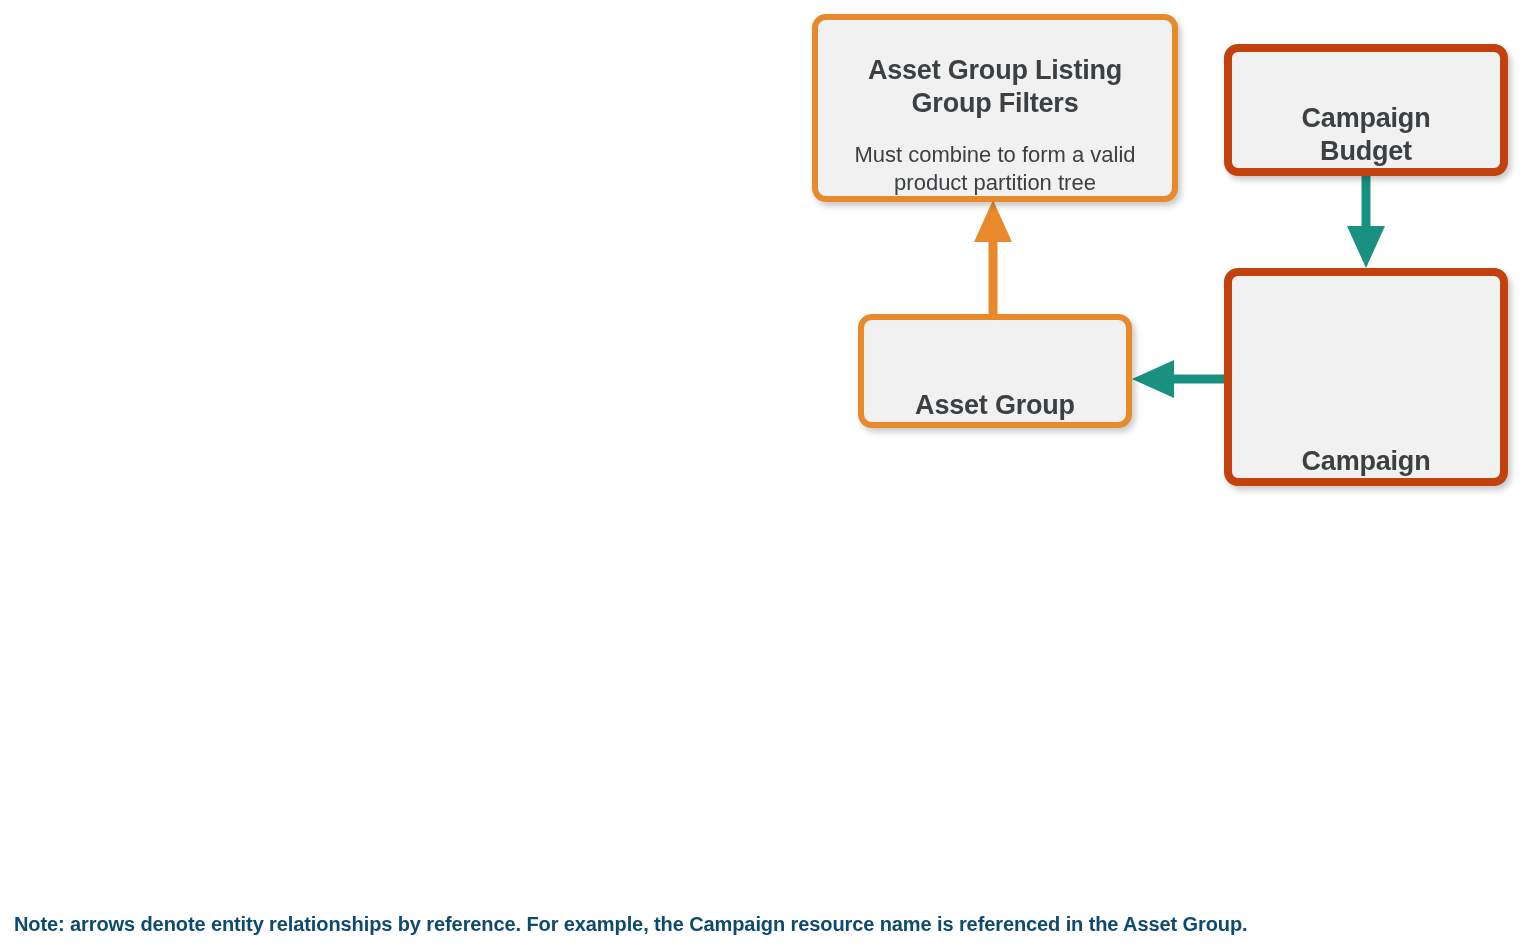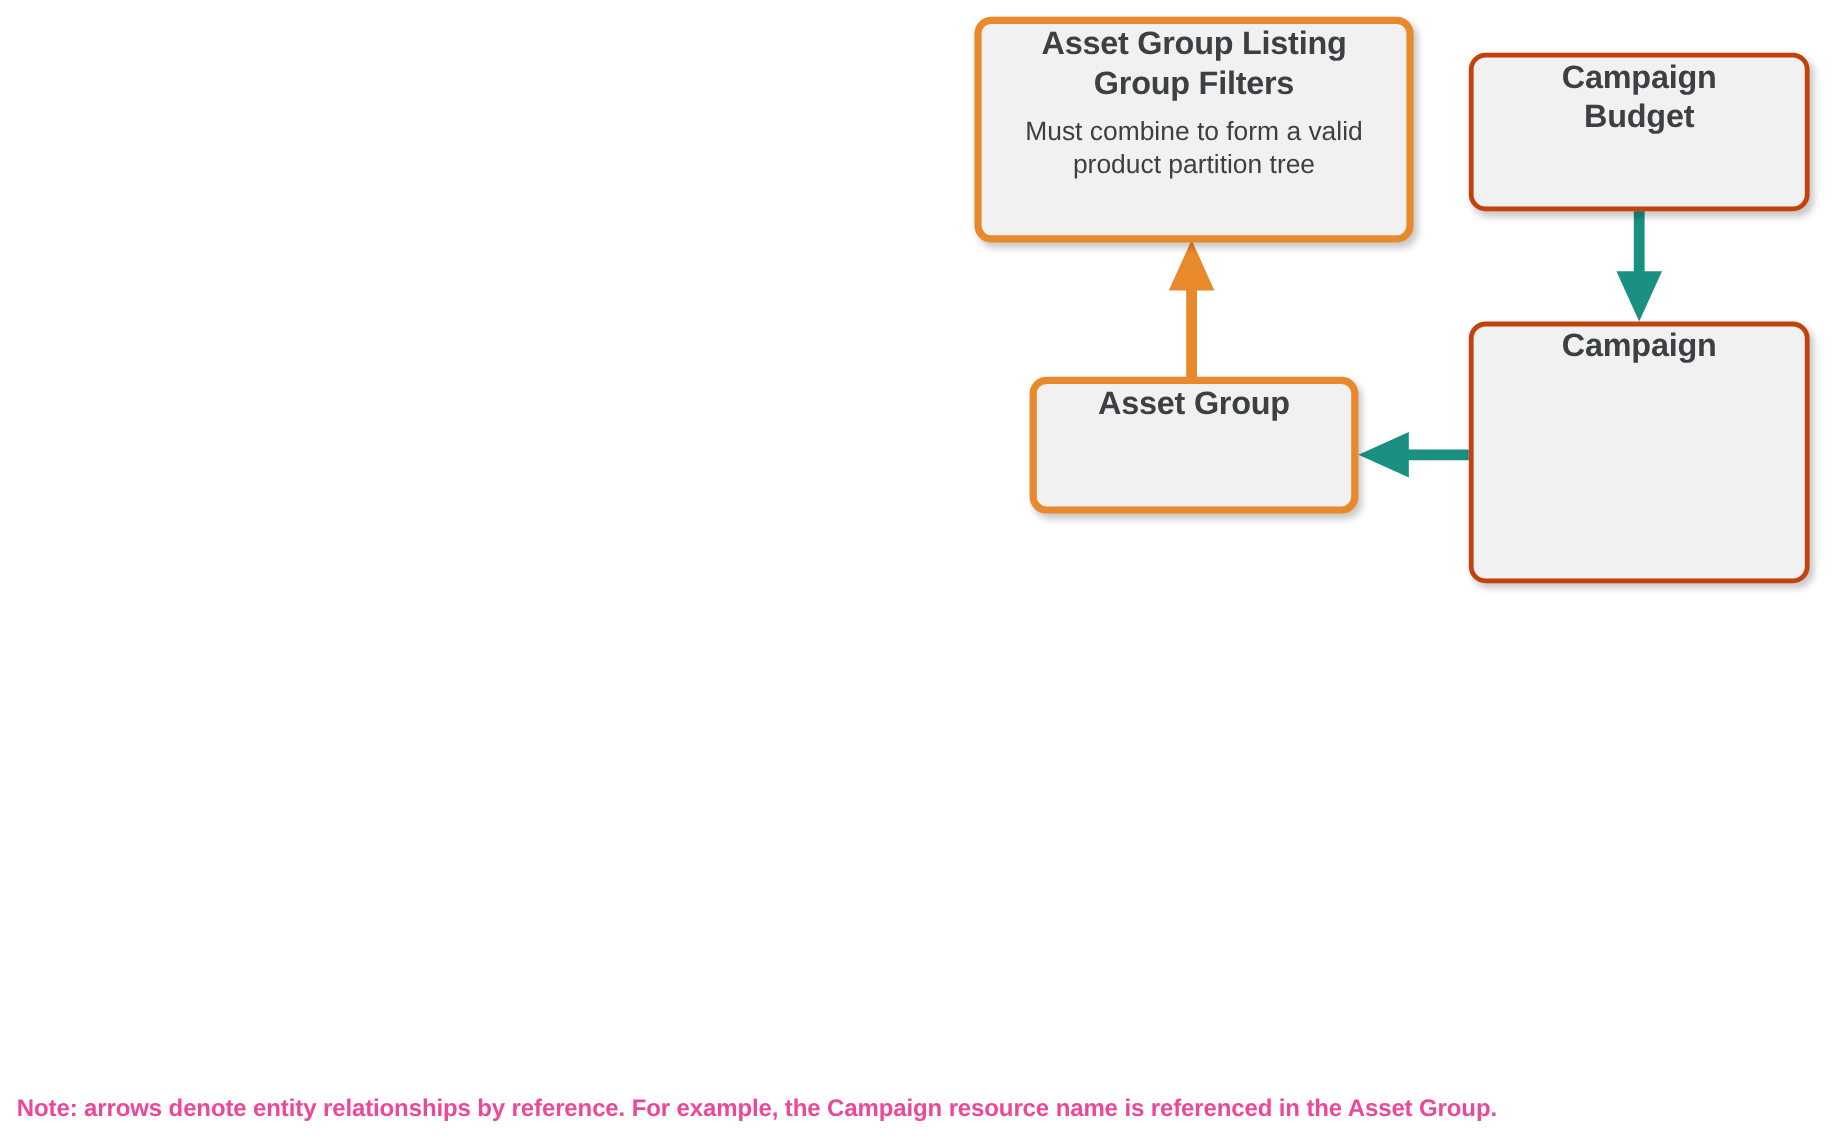--- a/index.html
+++ b/index.html
@@ -26,42 +26,42 @@
 
   
   .node {
     position: absolute;
     box-sizing: border-box;
     background: #f1f1f1;
     border-radius: 14px;
     display: flex;
     flex-direction: column;
     align-items: center;
-    justify-content: flex-start;
+    justify-content: flex-end;
     text-align: center;
     box-shadow: 3px 4px 6px rgba(0,0,0,0.22);
     padding: 0 14px;
   }
   .node.orange { border: 6px solid #e8892b; }
-  .node.teal   { border: 4px solid #c2410c; }
+  .node.teal   { border: 8px solid #c2410c; }
 
   .node-title {
     font-size: 27px;
     font-weight: bold;
     color: #3c4043;
     line-height: 1.22;
     letter-spacing: -0.2px;
     white-space: pre-line;
   }
   .node-sub {
     font-size: 22px;
     font-weight: normal;
     color: #3c4043;
     line-height: 1.24;
-    margin-top: 10px;
+    margin-top: 22px;
     white-space: pre-line;
   }
 
   
   #node-aglgf      { left: 812px;  top: 14px;  width: 366px; height: 188px; }
   #node-budget     { left: 1224px; top: 44px;  width: 284px; height: 132px; }
   #node-campaign   { left: 1224px; top: 268px; width: 284px; height: 218px; }
   #node-assetgroup { left: 858px;  top: 314px; width: 274px; height: 114px; }
 
   
@@ -74,21 +74,21 @@
     pointer-events: none;
   }
 
   
   #note {
     position: absolute;
     left: 14px;
     top: 913px;
     font-size: 20px;
     font-weight: bold;
-    color: #ec4899;
+    color: #0c4a6e;
     letter-spacing: -0.1px;
     white-space: nowrap;
   }
 </style>
 </head>
 <body>
 
 <div id="canvas">
 
   <svg id="edges" viewBox="0 0 1538 948" width="1538" height="948">

